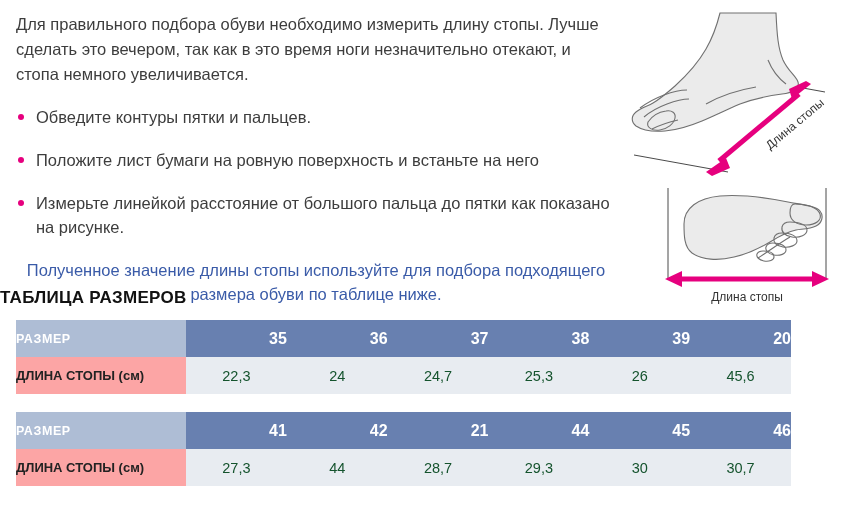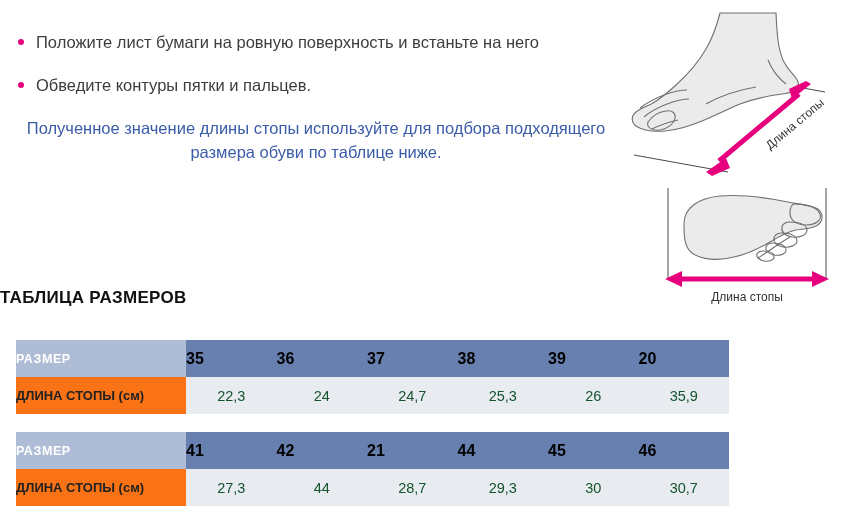--- a/index.html
+++ b/index.html
@@ -70,24 +70,23 @@
     font-size: 17px;
     font-weight: bold;
     letter-spacing: .3px;
     color: #111111;
   }
 
   
   .size-table {
     position: absolute;
     left: 16px;
-    width: 713px;
+    width: 775px;
     border-collapse: collapse;
     table-layout: fixed;
-    margin-top: 20px;
   }
   #table-1 { top: 320px; }
   #table-2 { top: 412px; }
 
   .size-table td, .size-table th {
     padding: 0;
     margin: 0;
     border: 0;
   }
   .hdr-label {
@@ -98,29 +97,29 @@
     font-size: 12.5px;
     font-weight: bold;
     letter-spacing: .6px;
     text-align: left;
     padding-left: 16px;
     box-sizing: border-box;
   }
   .hdr-size {
     height: 37px;
     background: #6880b0;
-    color: #000000;
+    color: #ffffff;
     font-size: 16px;
     font-weight: bold;
-    text-align: left;
+    text-align: right;
   }
   .row-label {
     width: 170px;
     height: 37px;
-    background: #f97316;
+    background: #fca5a5;
     color: #222222;
     font-size: 13px;
     font-weight: bold;
     text-align: left;
     padding-left: 16px;
     box-sizing: border-box;
   }
   .row-value {
     height: 37px;
     background: #e8ecf1;
@@ -157,29 +156,34 @@
   .dim-text {
     font-family: "Liberation Sans", sans-serif;
     font-size: 12px;
     fill: #333333;
   }
 </style>
 </head>
 <body>
 
 <div class="text-col">
+  <p class="intro">Для правильного подбора обуви необходимо измерить длину стопы. Лучше сделать это вечером, так как в это время ноги незначительно отекают, и стопа немного увеличивается.</p>
 
   <ul class="bullet-list">
+    <li class="bullet-item">
+      <span class="bullet-dot"></span>
+      <span>Обведите контуры пятки и пальцев.</span>
+    </li>
     <li class="bullet-item">
       <span class="bullet-dot"></span>
       <span>Положите лист бумаги на ровную поверхность и встаньте на него</span>
     </li>
     <li class="bullet-item">
       <span class="bullet-dot"></span>
-      <span>Обведите контуры пятки и пальцев.</span>
+      <span>Измерьте линейкой расстояние от большого пальца до пятки как показано на рисунке.</span>
     </li>
   </ul>
 
   <p class="note">Полученное значение длины стопы используйте для подбора подходящего размера обуви по таблице ниже.</p>
 </div>
 
 <div class="table-title">ТАБЛИЦА РАЗМЕРОВ</div>
 
 <table class="size-table" id="table-1">
   <tbody>
@@ -192,21 +196,21 @@
       <td class="hdr-size">39</td>
       <td class="hdr-size">20</td>
     </tr>
     <tr>
       <td class="row-label">ДЛИНА СТОПЫ (см)</td>
       <td class="row-value">22,3</td>
       <td class="row-value">24</td>
       <td class="row-value">24,7</td>
       <td class="row-value">25,3</td>
       <td class="row-value">26</td>
-      <td class="row-value">35,9</td>
+      <td class="row-value">45,6</td>
     </tr>
   </tbody>
 </table>
 
 <table class="size-table" id="table-2">
   <tbody>
     <tr>
       <td class="hdr-label">РАЗМЕР</td>
       <td class="hdr-size">41</td>
       <td class="hdr-size">42</td>

